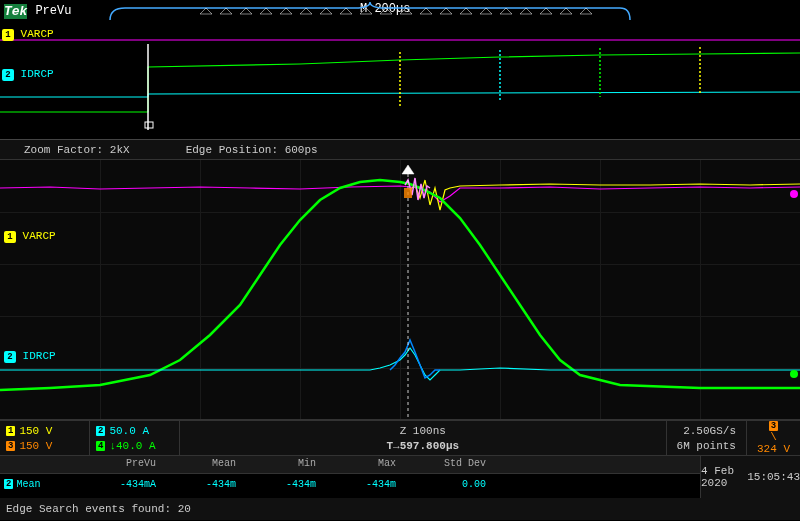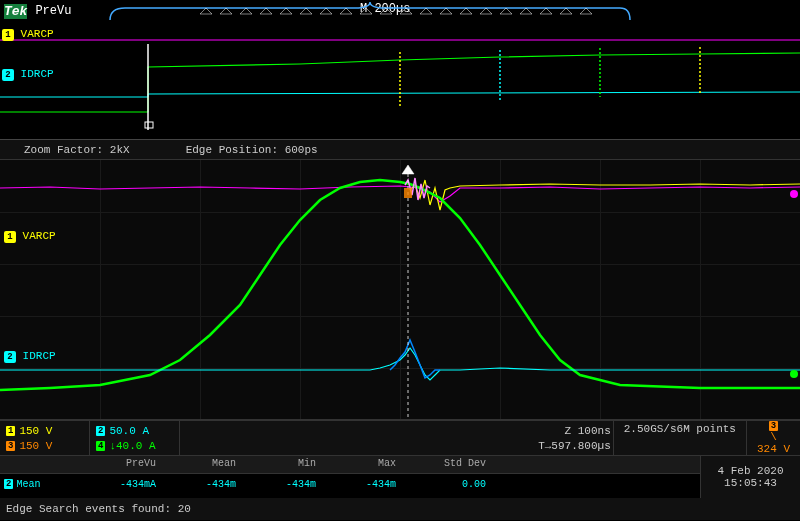--- a/index.html
+++ b/index.html
@@ -183,21 +183,21 @@
 
     
     #datetime-box {
       position: absolute;
       top: 456px;
       right: 0;
       width: 100px;
       height: 42px;
       background: #111;
       display: flex;
-      flex-direction: column;
+      flex-direction: row;
       align-items: center;
       justify-content: center;
       border-left: 1px solid #333;
     }
 
     .date-text {
       color: #ccc;
       font-size: 11px;
     }
     .time-text {
@@ -378,26 +378,26 @@
     <div style="display:flex; gap:4px; align-items:center;">
       <span style="background:#0ff; color:#000; font-size:9px; font-weight:bold; padding:0 2px; border-radius:1px;">2</span>
       <span style="color:#0ff; font-size:11px;">50.0 A</span>
     </div>
     <div style="display:flex; gap:4px; align-items:center;">
       <span style="background:#0f0; color:#000; font-size:9px; font-weight:bold; padding:0 2px; border-radius:1px;">4</span>
       <span style="color:#0f0; font-size:11px;">↓40.0 A</span>
     </div>
   </div>
 
-  <div style="flex:1; display:flex; flex-direction:column; justify-content:space-around; align-items:flex-end; border-right:1px solid #333; padding:2px;">
+  <div style="flex:1; display:flex; flex-direction:column; justify-content:space-around; align-items:center; border-right:1px solid #333; padding:2px;">
     <span style="color:#ccc; font-size:11px;">Z 100ns</span>
-    <span style="color:#ccc; font-size:11px;">T→597.800µs</span>
-  </div>
-
-  <div style="display:flex; flex-direction:row; justify-content:space-around; align-items:flex-start; padding:2px 10px; border-right:1px solid #333;">
+    <span style="color:#ccc; font-size:11px;font-weight:bold;">T→597.800µs</span>
+  </div>
+
+  <div style="display:flex; flex-direction:column; justify-content:space-around; align-items:flex-end; padding:2px 10px; border-right:1px solid #333;">
     <span style="color:#ccc; font-size:11px;">2.50GS/s</span>
     <span style="color:#ccc; font-size:11px;">6M points</span>
   </div>
 
   <div style="display:flex; flex-direction:column; justify-content:center; align-items:center; padding:2px 10px;">
     <span style="background:#f80; color:#000; font-size:9px; font-weight:bold; padding:0 2px; border-radius:1px;">3</span>
     <span style="color:#f80; font-size:11px;">\</span>
     <span style="color:#f80; font-size:11px;">324 V</span>
   </div>
 </div>

